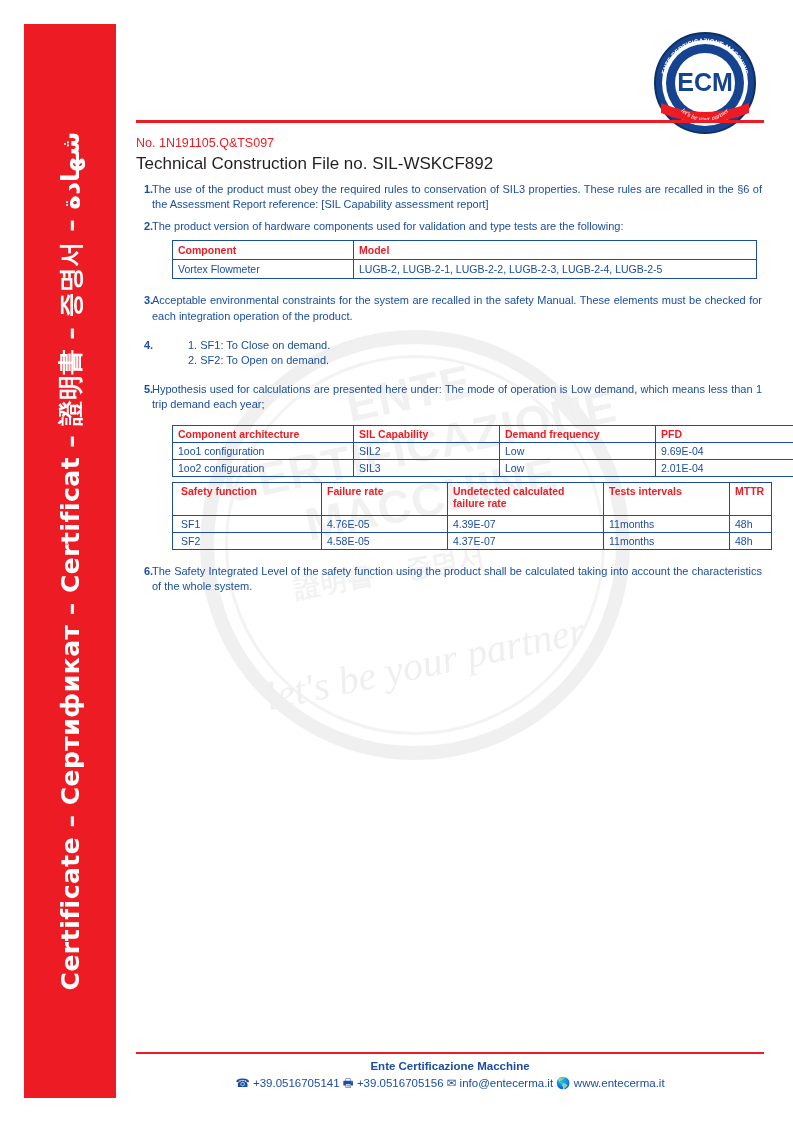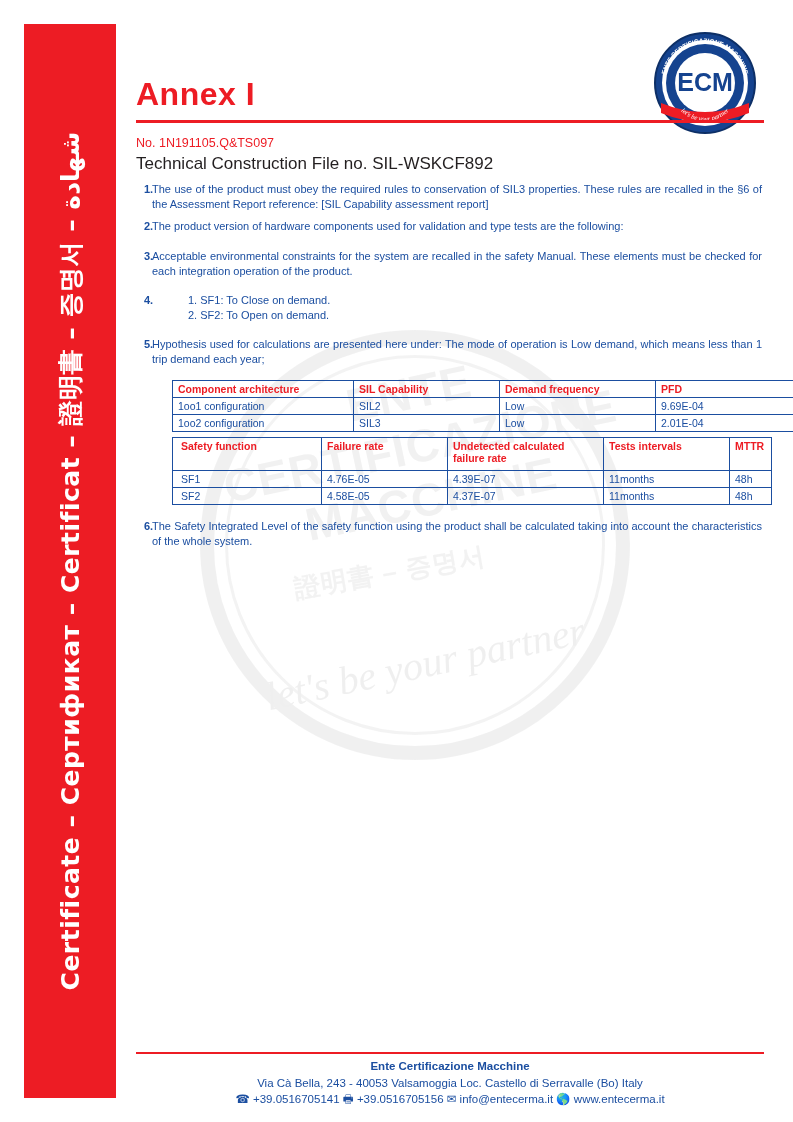--- a/index.html
+++ b/index.html
@@ -281,35 +281,48 @@
           <textPath href="#arcTop" startOffset="50%" text-anchor="middle">ENTE CERTIFICAZIONE MACCHINE</textPath>
         </text>
         <text x="54" y="62" font-size="25" font-weight="bold" text-anchor="middle" fill="#15438f" font-family="Liberation Sans, sans-serif">ECM</text>
         <path d="M 10,74 Q 54,92 98,74 L 98,84 Q 54,102 10,84 Z" fill="#ed1c24"></path>
         <text font-size="6.6" font-family="Liberation Serif, serif" font-style="italic" fill="#ffffff">
           <textPath href="#arcBot" startOffset="50%" text-anchor="middle">let's be your partner</textPath>
         </text>
       </svg>
     </div>
 
-    <div class="title">Annex I</div>
     <div class="title-rule"></div>
     <div class="docno">No. 1N191105.Q&amp;TS097</div>
     <div class="tcf">Technical Construction File no. SIL-WSKCF892</div>
 
     <div class="items">
 
       <div class="item">
         <span class="num">1.</span>
         <div class="body">The use of the product must obey the required rules to conservation of SIL3 properties. These rules are recalled in the §6 of the Assessment Report reference: [SIL Capability assessment report]</div>
       </div>
 
       <div class="item">
         <span class="num">2.</span>
         <div class="body">The product version of hardware components used for validation and type tests are the following:</div>
+        <table class="doc tbl-components">
+          <thead>
+            <tr>
+              <td class="c1">Component</td>
+              <td>Model</td>
+            </tr>
+          </thead>
+          <tbody>
+            <tr>
+              <td class="c1">Vortex Flowmeter</td>
+              <td>LUGB-2, LUGB-2-1, LUGB-2-2, LUGB-2-3, LUGB-2-4, LUGB-2-5</td>
+            </tr>
+          </tbody>
+        </table>
       </div>
 
       <div class="item" style="margin-top:14px;">
         <span class="num">3.</span>
         <div class="body">Acceptable environmental constraints for the system are recalled in the safety Manual. These elements must be checked for each integration operation of the product.</div>
       </div>
 
       <div class="item" style="margin-top:14px;">
         <span class="num">4.</span>
         <div class="sub">
@@ -379,21 +392,20 @@
       <div class="item" style="margin-top:14px;">
         <span class="num">6.</span>
         <div class="body">The Safety Integrated Level of the safety function using the product shall be calculated taking into account the characteristics of the whole system.</div>
       </div>
 
     </div>
 
     <div class="footer-rule"></div>
     <div class="footer">
       <div class="f1">Ente Certificazione Macchine</div>
-      <div class="f2">Via Cà Bella, 243 - 40053 Valsamoggia Loc. Castello di Serravalle (Bo) Italy</div>
       <div class="f3">
         <span>☎</span>
         <span>+39.0516705141</span>
         <span>🖶</span>
         <span>+39.0516705156</span>
         <span>✉</span>
         <span>info@entecerma.it</span>
         <span>🌎</span>
         <span>www.entecerma.it</span>
       </div>

